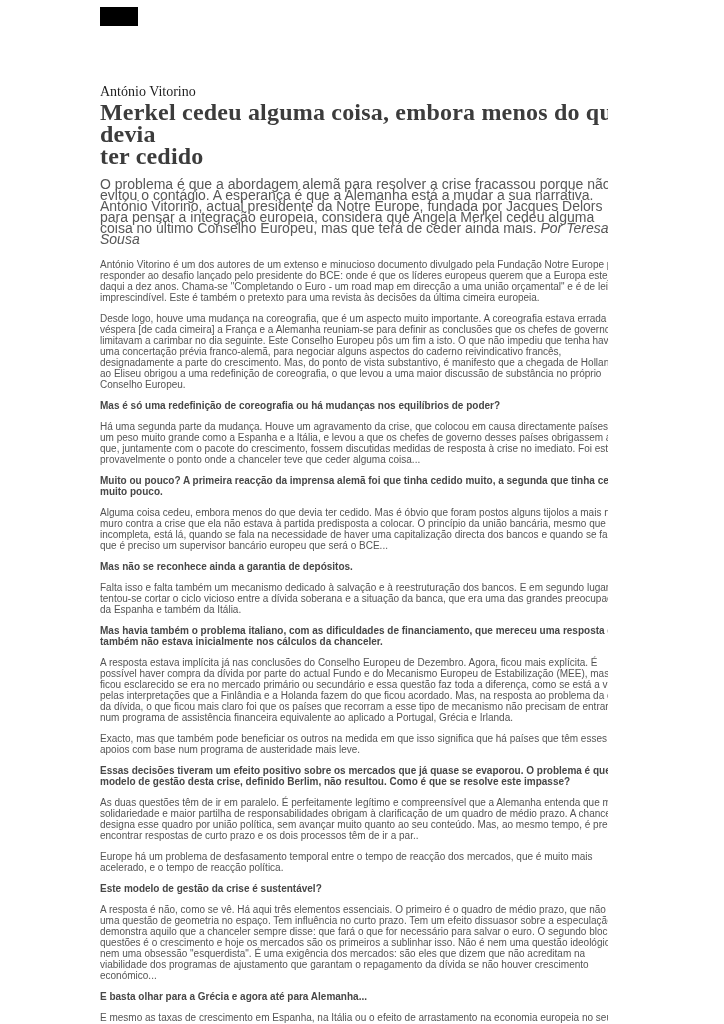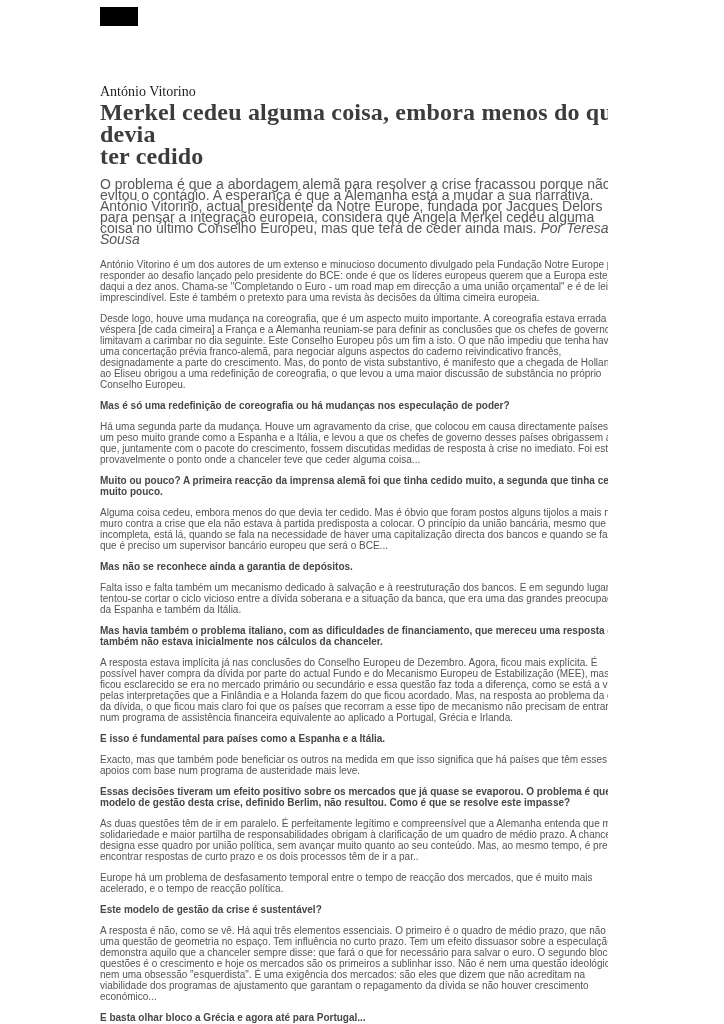--- a/index.html
+++ b/index.html
@@ -70,32 +70,31 @@
   <div class="content">
     <p class="author">António Vitorino</p>
     <h1 class="title">
         <div>Merkel cedeu alguma coisa, embora menos do que devia</div>
         <div>ter cedido</div>
       </h1>
     <p class="lead"><span>O problema é que a abordagem alemã para resolver a crise fracassou porque não evitou o contágio. A esperança é que a Alemanha está a mudar a sua narrativa. António Vitorino, actual presidente da Notre Europe, fundada por Jacques Delors para pensar a integração europeia, considera que Angela Merkel cedeu alguma coisa no último Conselho Europeu, mas que terá de ceder ainda mais.</span> <span class="byline">Por Teresa de Sousa</span></p>
     <div>
         <p class="para answer">António Vitorino é um dos autores de um extenso e minucioso documento divulgado pela Fundação Notre Europe para responder ao desafio lançado pelo presidente do BCE: onde é que os líderes europeus querem que a Europa esteja daqui a dez anos. Chama-se "Completando o Euro - um road map em direcção a uma união orçamental" e é de leitura imprescindível. Este é também o pretexto para uma revista às decisões da última cimeira europeia.</p>
         <p class="para answer">Desde logo, houve uma mudança na coreografia, que é um aspecto muito importante. A coreografia estava errada - na véspera [de cada cimeira] a França e a Alemanha reuniam-se para definir as conclusões que os chefes de governo se limitavam a carimbar no dia seguinte. Este Conselho Europeu pôs um fim a isto. O que não impediu que tenha havia uma concertação prévia franco-alemã, para negociar alguns aspectos do caderno reivindicativo francês, designadamente a parte do crescimento. Mas, do ponto de vista substantivo, é manifesto que a chegada de Hollande ao Eliseu obrigou a uma redefinição de coreografia, o que levou a uma maior discussão de substância no próprio Conselho Europeu.</p>
-        <p class="para question">Mas é só uma redefinição de coreografia ou há mudanças nos especulação de poder?</p>
+        <p class="para question">Mas é só uma redefinição de coreografia ou há mudanças nos equilíbrios de poder?</p>
         <p class="para answer">Há uma segunda parte da mudança. Houve um agravamento da crise, que colocou em causa directamente países com um peso muito grande como a Espanha e a Itália, e levou a que os chefes de governo desses países obrigassem a que, juntamente com o pacote do crescimento, fossem discutidas medidas de resposta à crise no imediato. Foi este provavelmente o ponto onde a chanceler teve que ceder alguma coisa...</p>
         <p class="para question">Muito ou pouco? A primeira reacção da imprensa alemã foi que tinha cedido muito, a segunda que tinha cedido muito pouco.</p>
         <p class="para answer">Alguma coisa cedeu, embora menos do que devia ter cedido. Mas é óbvio que foram postos alguns tijolos a mais no muro contra a crise que ela não estava à partida predisposta a colocar. O princípio da união bancária, mesmo que incompleta, está lá, quando se fala na necessidade de haver uma capitalização directa dos bancos e quando se fala de que é preciso um supervisor bancário europeu que será o BCE...</p>
         <p class="para question">Mas não se reconhece ainda a garantia de depósitos.</p>
         <p class="para answer">Falta isso e falta também um mecanismo dedicado à salvação e à reestruturação dos bancos. E em segundo lugar, tentou-se cortar o ciclo vicioso entre a dívida soberana e a situação da banca, que era uma das grandes preocupações da Espanha e também da Itália.</p>
         <p class="para question">Mas havia também o problema italiano, com as dificuldades de financiamento, que mereceu uma resposta que também não estava inicialmente nos cálculos da chanceler.</p>
         <p class="para answer">A resposta estava implícita já nas conclusões do Conselho Europeu de Dezembro. Agora, ficou mais explícita. É possível haver compra da dívida por parte do actual Fundo e do Mecanismo Europeu de Estabilização (MEE), mas não ficou esclarecido se era no mercado primário ou secundário e essa questão faz toda a diferença, como se está a ver já pelas interpretações que a Finlândia e a Holanda fazem do que ficou acordado. Mas, na resposta ao problema da crise da dívida, o que ficou mais claro foi que os países que recorram a esse tipo de mecanismo não precisam de entrar num programa de assistência financeira equivalente ao aplicado a Portugal, Grécia e Irlanda.</p>
-        <p class="para question">E isso é fundamental para países como a Espanha e a Itália.</p>
         <p class="para answer">Exacto, mas que também pode beneficiar os outros na medida em que isso significa que há países que têm esses apoios com base num programa de austeridade mais leve.</p>
         <p class="para question">Essas decisões tiveram um efeito positivo sobre os mercados que já quase se evaporou. O problema é que o modelo de gestão desta crise, definido Berlim, não resultou. Como é que se resolve este impasse?</p>
         <p class="para answer">As duas questões têm de ir em paralelo. É perfeitamente legítimo e compreensível que a Alemanha entenda que maior solidariedade e maior partilha de responsabilidades obrigam à clarificação de um quadro de médio prazo. A chanceler designa esse quadro por união política, sem avançar muito quanto ao seu conteúdo. Mas, ao mesmo tempo, é preciso encontrar respostas de curto prazo e os dois processos têm de ir a par..</p>
         <p class="para answer">Europe há um problema de desfasamento temporal entre o tempo de reacção dos mercados, que é muito mais acelerado, e o tempo de reacção política.</p>
         <p class="para question">Este modelo de gestão da crise é sustentável?</p>
         <p class="para answer">A resposta é não, como se vê. Há aqui três elementos essenciais. O primeiro é o quadro de médio prazo, que não é só uma questão de geometria no espaço. Tem influência no curto prazo. Tem um efeito dissuasor sobre a especulação e demonstra aquilo que a chanceler sempre disse: que fará o que for necessário para salvar o euro. O segundo bloco de questões é o crescimento e hoje os mercados são os primeiros a sublinhar isso. Não é nem uma questão ideológica nem uma obsessão "esquerdista". É uma exigência dos mercados: são eles que dizem que não acreditam na viabilidade dos programas de ajustamento que garantam o repagamento da dívida se não houver crescimento económico...</p>
-        <p class="para question">E basta olhar bloco a Grécia e agora até para Portugal...</p>
+        <p class="para question">E basta olhar para a Grécia e agora até para Alemanha...</p>
         <p class="para answer">E mesmo as taxas de crescimento em Espanha, na Itália ou o efeito de arrastamento na economia europeia no seu conjunto, atingindo a</p>
       </div>
   </div>
 </div>
 
 </body></html>

